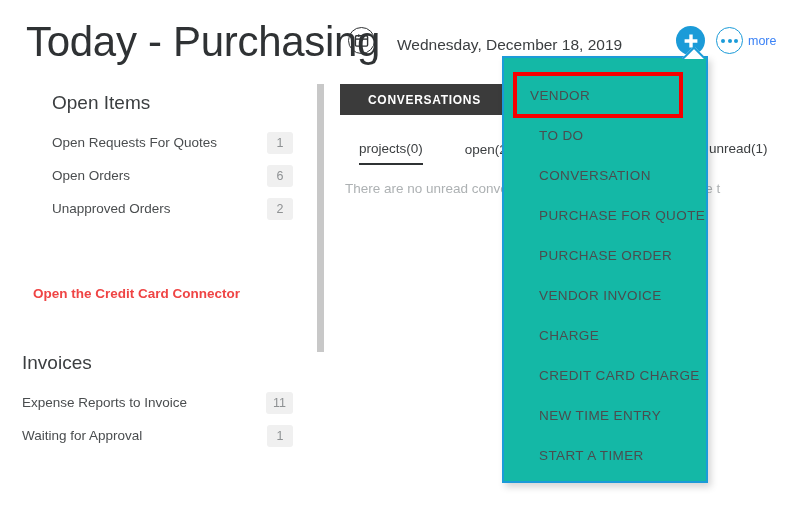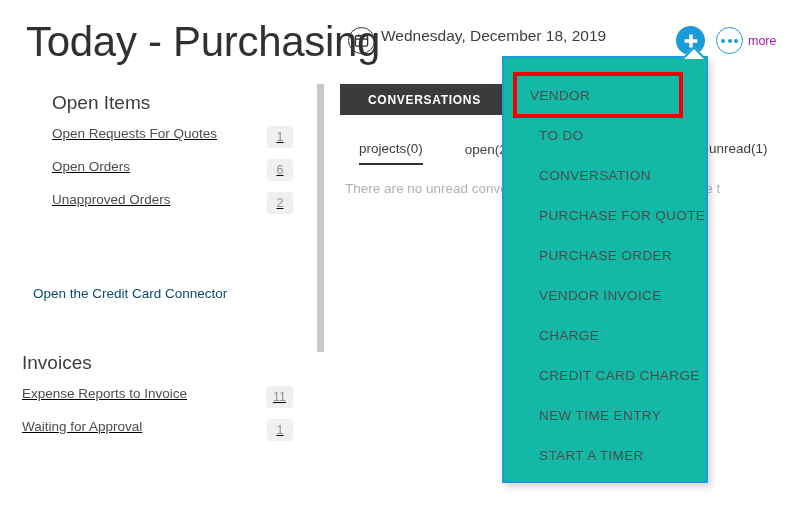--- a/index.html
+++ b/index.html
@@ -26,22 +26,22 @@
     font-weight: 400;
     color: #2f3234;
     letter-spacing: -0.3px;
     white-space: nowrap;
   }
   .date-block {
     position: absolute;
     left: 348px;
     top: 27px;
     display: flex;
-    align-items: flex-start;
-    gap: 6px;
+    align-items: flex-end;
+    gap: 22px;
     white-space: nowrap;
   }
   .cal-icon {
     width: 27px;
     height: 27px;
     border: 1.6px solid #2f3234;
     border-radius: 50%;
     display: flex;
     align-items: center;
     justify-content: center;
@@ -87,21 +87,21 @@
     gap: 2.5px;
   }
   .more-dot {
     width: 4px;
     height: 4px;
     border-radius: 50%;
     background: #1b9bd8;
   }
   .more-label {
     font-size: 12.5px;
-    color: #a21caf;
+    color: #3b82f6;
   }
 
   
   .sidebar {
     position: absolute;
     left: 0;
     top: 78px;
     width: 318px;
     height: 429px;
     background: #ffffff;
@@ -112,24 +112,24 @@
     font-size: 19px;
     font-weight: 400;
     color: #3b3e40;
     padding: 0 0 0 22px;
   }
   .s1 { margin-top: 14px; padding-left: 30px; }
   .s2 { margin-top: 49px; }
   .s3 { margin-top: 50px; }
   .row {
     display: flex;
+    align-items: center;
     justify-content: space-between;
     padding: 0 25px 0 22px;
     height: 33px;
-    text-decoration: underline;
   }
   .row-label {
     font-size: 13.5px;
     color: #4a4d4f;
     font-weight: 400;
   }
   .row-count {
     min-width: 26px;
     height: 22px;
     background: #f0f0f0;
@@ -139,23 +139,23 @@
     display: flex;
     align-items: center;
     justify-content: center;
     padding: 0 7px;
   }
   .link-row {
     padding: 10px 0 0 33px;
   }
   .side-link {
     font-size: 13.5px;
-    color: #0c4a6e;
+    color: #ef4444;
     text-decoration: none;
-    font-weight: 400;
+    font-weight: 700;
     cursor: pointer;
   }
   .scrollbar-track {
     position: absolute;
     left: 317px;
     top: 84px;
     width: 7px;
     height: 268px;
     background: #c8c8c8;
     border-radius: 0;

